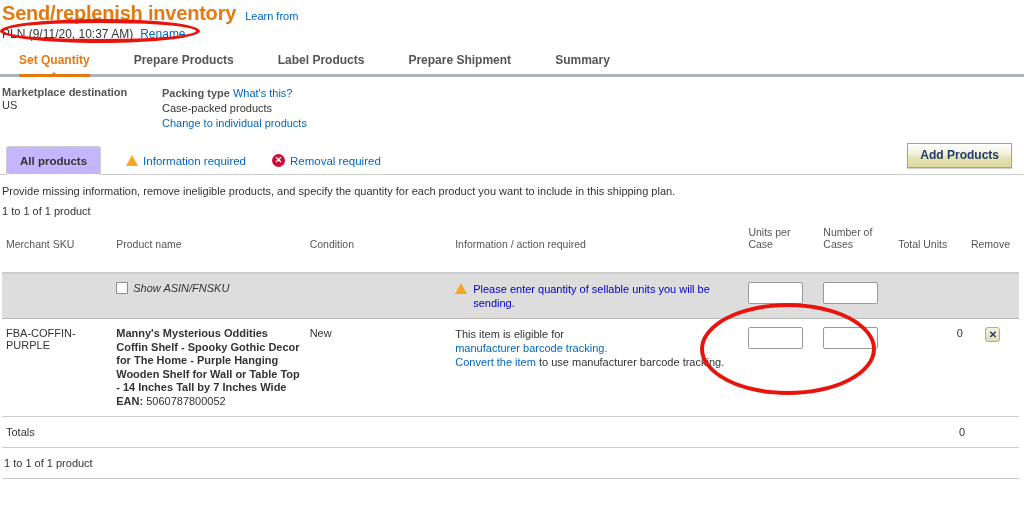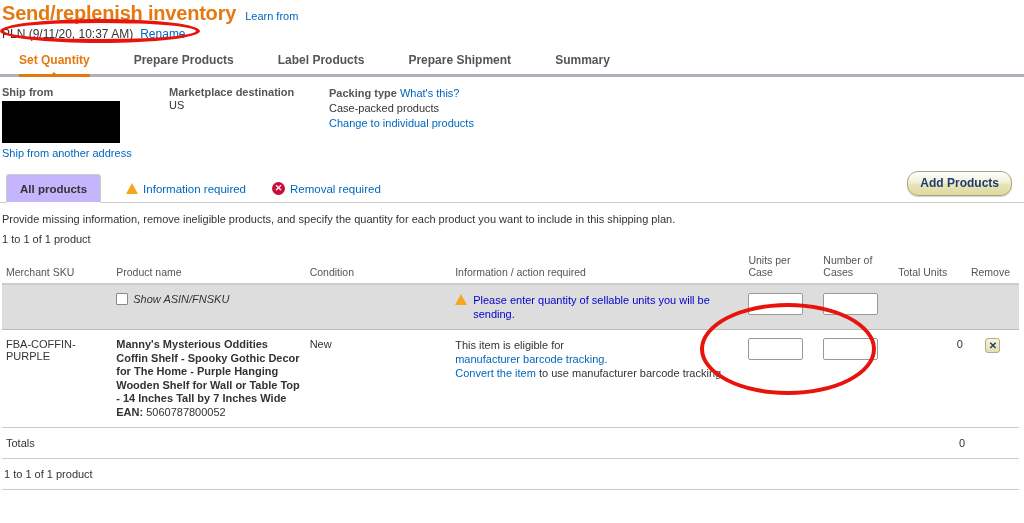--- a/index.html
+++ b/index.html
@@ -144,38 +144,38 @@
   .add-products-btn {
     position: absolute;
     right: 12px;
     top: -2px;
     padding: 4px 12px 5px;
     font-size: 12px;
     font-weight: bold;
     color: #1d3d6e;
     background: linear-gradient(to bottom, #ffffff 0%, #f2f0d8 45%, #e8e4b8 55%, #ded9a0 100%);
     border: 1px solid #a9a579;
-    border-radius: 11px;
+    border-radius: 0;
     box-shadow: 0 1px 1px rgba(0,0,0,0.18);
     cursor: pointer;
   }
 
   
   .intro { padding: 10px 0 0 2px; font-size: 11px; color: #333; }
   .count { padding: 8px 0 0 2px; font-size: 11px; color: #333; }
 
   
   table.grid { width: 1017px; border-collapse: collapse; margin-top: 9px; margin-left: 2px; }
   table.grid th {
     font-size: 10.5px;
     font-weight: normal;
     color: #555555;
     text-align: left;
     vertical-align: bottom;
-    padding: 0 4px 5px 4px;
+    padding: 0 4px 22px 4px;
     border-bottom: 2px solid #cccccc;
   }
   th.num { text-align: right; }
   th.ctr { text-align: center; }
   table.grid td {
     font-size: 11px;
     vertical-align: top;
     padding: 8px 4px;
     color: #333;
   }
@@ -264,25 +264,20 @@
 
 <div class="steps">
   <div class="step active">Set Quantity</div>
   <div class="step">Prepare Products</div>
   <div class="step">Label Products</div>
   <div class="step">Prepare Shipment</div>
   <div class="step">Summary</div>
 </div>
 
 <div class="shipinfo">
-  <div class="col-shipfrom">
-    <div class="lbl">Ship from</div>
-    <div class="redacted"></div>
-    <a href="#">Ship from another address</a>
-  </div>
   <div class="col-dest">
     <div class="lbl">Marketplace destination</div>
     <div class="val">US</div>
   </div>
   <div class="col-packing">
     <div class="packing-line">
       <span class="lbl">Packing type</span>
       <a href="#">What's this?</a>
     </div>
     <div class="packing-line val">Case-packed products</div>

